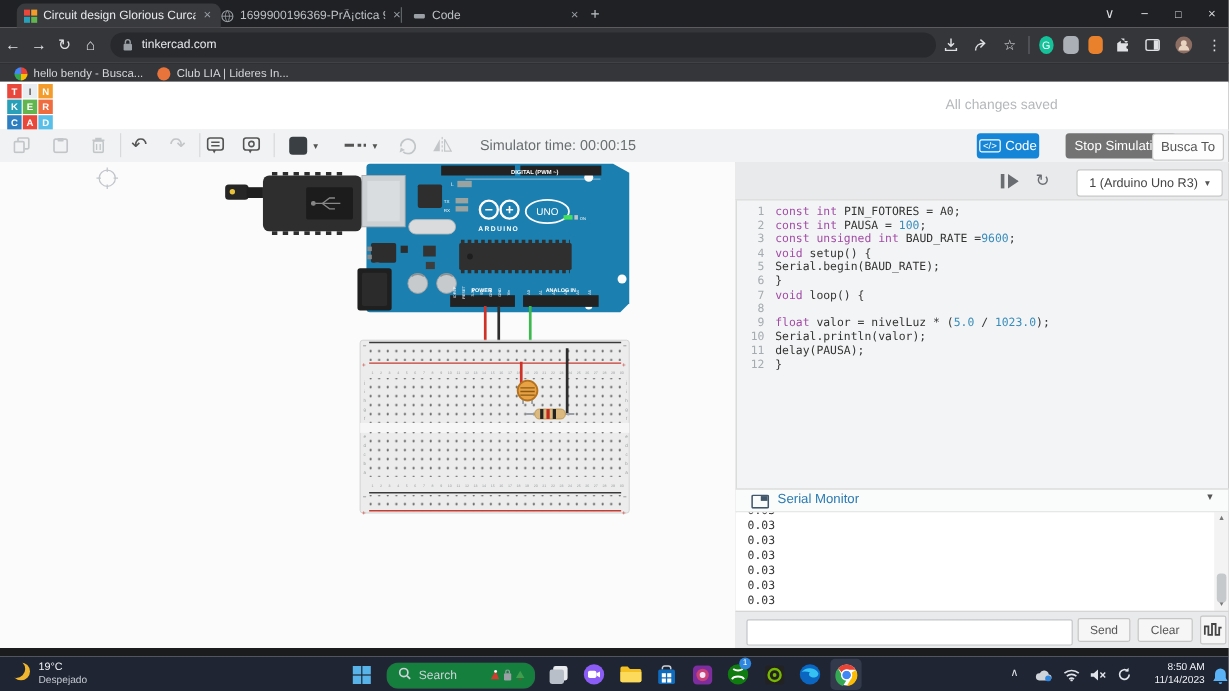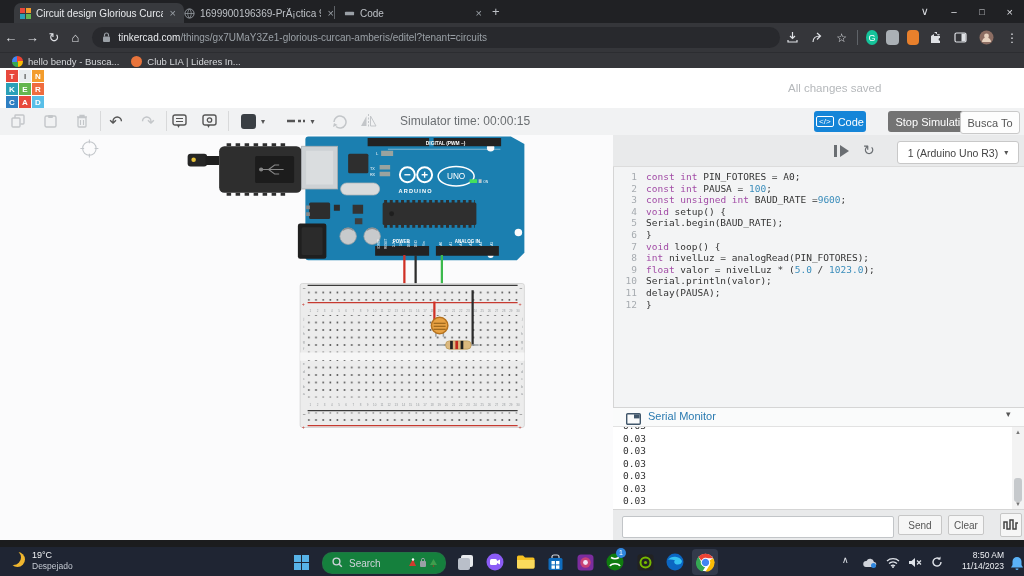--- a/index.html
+++ b/index.html
@@ -129,21 +129,20 @@
     <span class="navic">←</span>
     <span class="navic">→</span>
     <span class="navic">↻</span>
     <span class="navic">⌂</span>
     <div class="omni">
       <svg width="9" height="11" viewBox="0 0 9 11" style="margin-right:7px">
           <rect x="1" y="4.5" width="7" height="5.5" rx="1" fill="#9aa0a6"></rect>
           <path d="M2.5 4.5V3a2 2 0 0 1 4 0v1.5" stroke="#9aa0a6" fill="none" stroke-width="1.2"></path>
         </svg>
       <span class="dom">tinkercad.com</span>
-        <span class="pth">/things/gx7UMaY3Ze1-glorious-curcan-amberis/editel?tenant=circuits</span>
     </div>
     <span class="uic">
         <svg width="13" height="13" viewBox="0 0 13 13">
           <path d="M6.5 1v6M4 5l2.5 2.5L9 5" stroke="#dfe1e5" fill="none" stroke-width="1.2"></path>
           <path d="M2 9v2h9V9" stroke="#dfe1e5" fill="none" stroke-width="1.2"></path>
         </svg>
       </span>
     <span class="uic">
         <svg width="13" height="13" viewBox="0 0 13 13">
           <path d="M2 11c0-4 3-6 7-6M6 2l3.5 3L6 8.5" stroke="#dfe1e5" fill="none" stroke-width="1.2"></path>
@@ -549,21 +548,21 @@
     <span style="font-size:8px;margin-left:6px;color:#555;">▾</span>
   </div>
   <div class="abs" id="code-lines">
       <div class="cl"><span class="ln">1</span><span class="ct"><span class="kw">const</span> <span class="kw">int</span> PIN_FOTORES = A0;</span></div>
       <div class="cl"><span class="ln">2</span><span class="ct"><span class="kw">const</span> <span class="kw">int</span> PAUSA = <span class="num">100</span>;</span></div>
       <div class="cl"><span class="ln">3</span><span class="ct"><span class="kw">const</span> <span class="kw">unsigned</span> <span class="kw">int</span> BAUD_RATE =<span class="num">9600</span>;</span></div>
       <div class="cl"><span class="ln">4</span><span class="ct"><span class="kw">void</span> setup() {</span></div>
       <div class="cl"><span class="ln">5</span><span class="ct">Serial.begin(BAUD_RATE);</span></div>
       <div class="cl"><span class="ln">6</span><span class="ct">}</span></div>
       <div class="cl"><span class="ln">7</span><span class="ct"><span class="kw">void</span> loop() {</span></div>
-      <div class="cl"><span class="ln">8</span><span class="ct"><span class="kw">int</span> nivelLuz = analogRead(PIN_FOTORES);</span></div>
+      <div class="cl"><span class="ln">8</span></div>
       <div class="cl"><span class="ln">9</span><span class="ct"><span class="kw">float</span> valor = nivelLuz * (<span class="num">5.0</span> / <span class="num">1023.0</span>);</span></div>
       <div class="cl"><span class="ln">10</span><span class="ct">Serial.println(valor);</span></div>
       <div class="cl"><span class="ln">11</span><span class="ct">delay(PAUSA);</span></div>
       <div class="cl"><span class="ln">12</span><span class="ct">}</span></div>
     </div>
 
   <div class="abs serialhead"></div>
   <div class="abs" style="left:626px;top:411px;">
     <svg width="15" height="12" viewBox="0 0 15 12">
         <rect x="0.7" y="0.7" width="13.6" height="10.6" rx="1" fill="none" stroke="#40566a" stroke-width="1.4"></rect>
@@ -586,21 +585,21 @@
     </div>
   <div class="abs scroll">
     <div class="arr">▲</div>
     <div class="arr" style="position:absolute;bottom:0;">▼</div>
   </div>
   <div class="abs thumb"></div>
 
   <div class="abs inrow"></div>
   <input class="abs serin" style="">
   <div class="abs sbtn" style="left:898px;width:44px;">Send</div>
-  <div class="abs sbtn" style="left:948px;width:36px;">Clear</div>
+  <div class="abs sbtn" style="left:948px;width:46px;">Clear</div>
   <div class="abs sbtn" style="left:1000px;width:22px;height:24px;top:513px;">
     <svg width="16" height="14" viewBox="0 0 16 14">
         <path d="M1 11V4h3v7h3V2h3v9h3V5h2" fill="none" stroke="#444" stroke-width="1.5"></path>
       </svg>
   </div>
 
   <div class="abs bottomedge"></div>
   <div class="abs taskbar"></div>
   <div class="abs moon"></div>
   <div class="abs wtemp">19°C</div>

